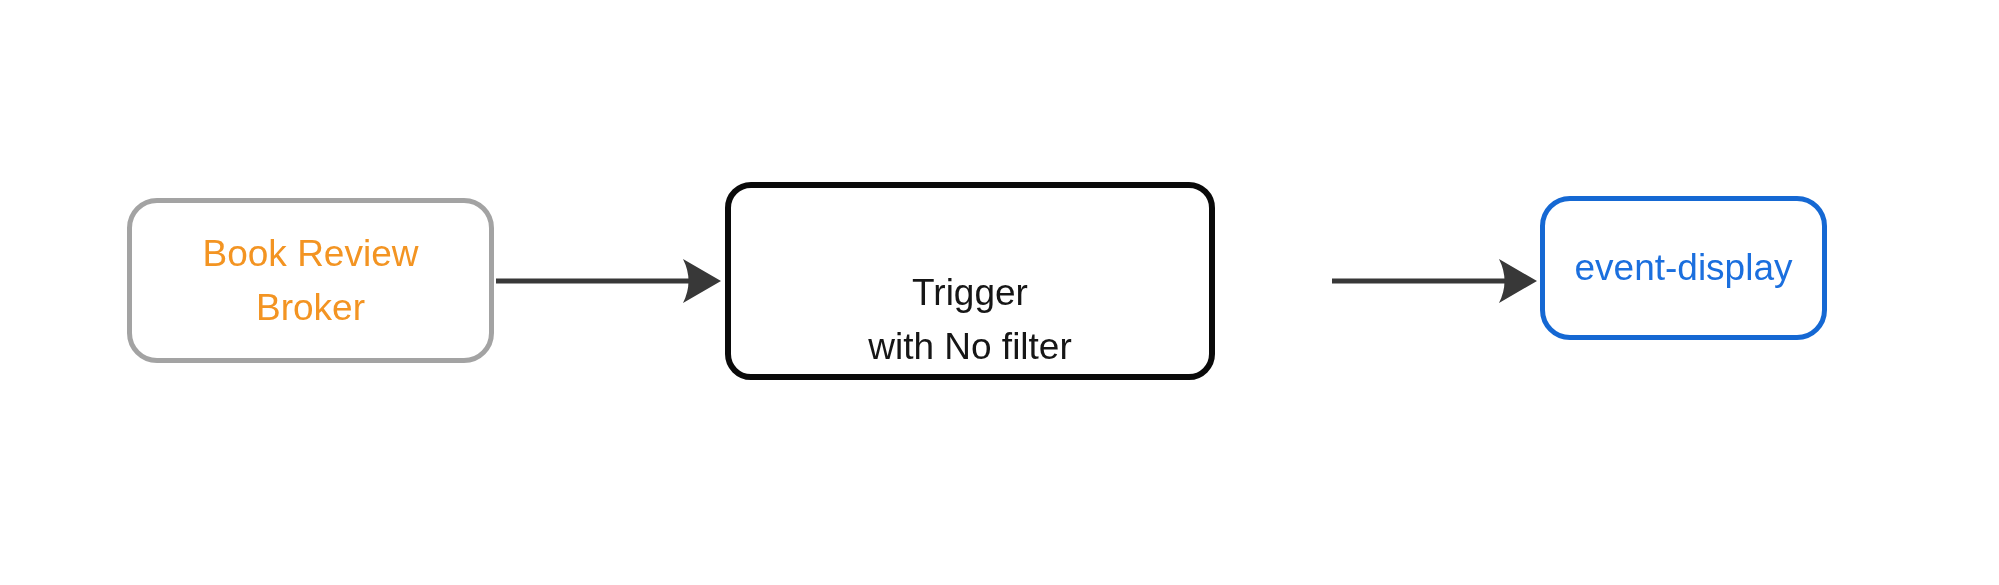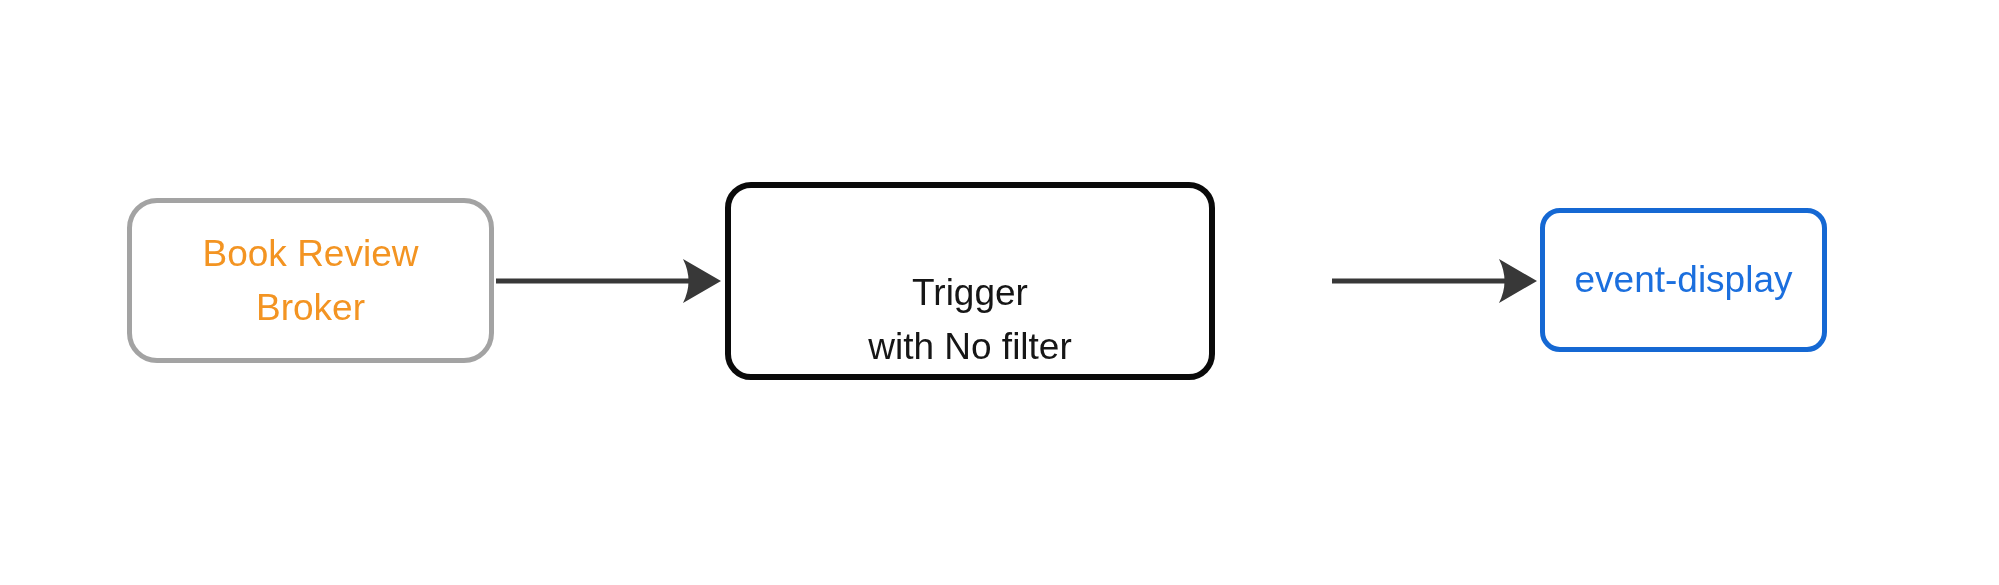--- a/index.html
+++ b/index.html
@@ -44,25 +44,25 @@
     top: 182px;
     width: 490px;
     height: 198px;
     border: 6px solid #0a0a0a;
     border-radius: 26px;
     color: #161616;
     align-items: flex-end;
   }
   #node-display {
     left: 1540px;
-    top: 208px;
+    top: 196px;
     width: 287px;
     height: 144px;
     border: 5px solid #1568D3;
-    border-radius: 20px;
+    border-radius: 30px;
     color: #1B6FDE;
   }
   svg.edges {
     position: absolute;
     left: 0;
     top: 0;
     width: 1999px;
     height: 585px;
     pointer-events: none;
   }

